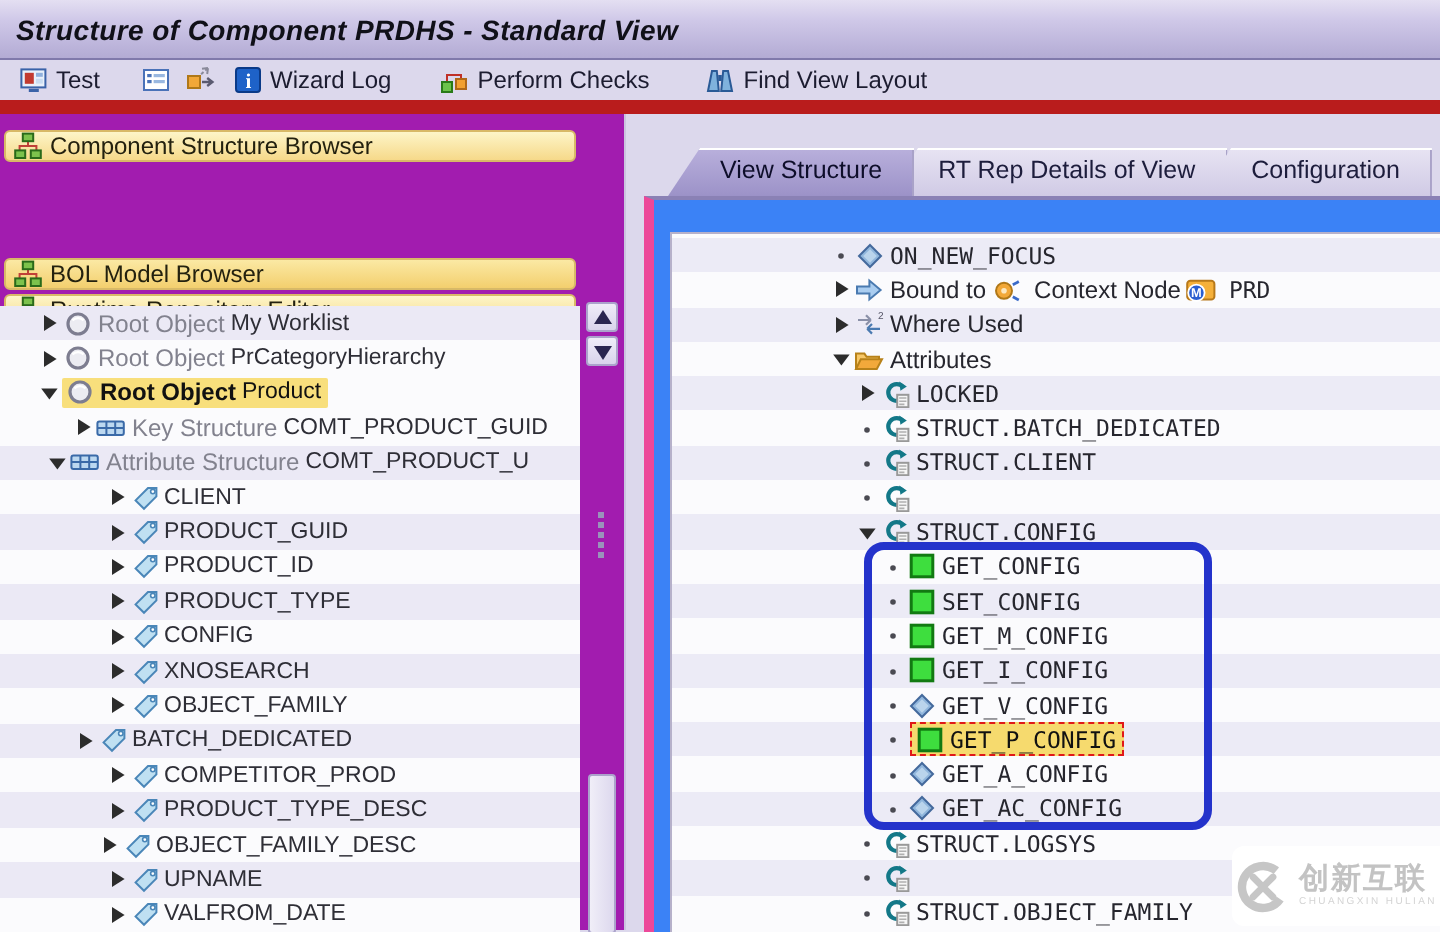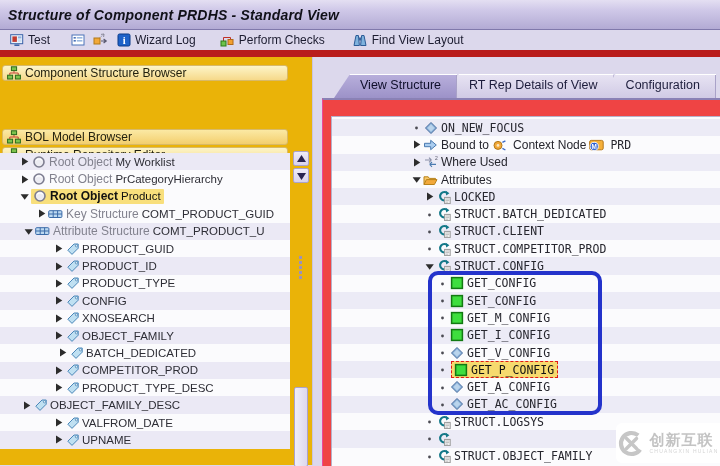--- a/index.html
+++ b/index.html
@@ -23,21 +23,21 @@
   .tbtn:nth-child(1){ margin-right:14px; }
   .tbtn:nth-child(2){ margin-right:2px; }
   .tbtn:nth-child(3){ margin-right:2px; }
   .tbtn:nth-child(4){ margin-right:18px; }
   .tbtn:nth-child(5){ margin-right:22px; }
   .ticon { display:inline-flex; width:15px; height:15px; align-items:center; justify-content:center; flex:0 0 auto; }
   .ticon svg { display:block; }
 
   
   .main { display:flex; height:408px; position:relative; }
-  .left-panel { width:312px; position:relative; background:#eab308; }
+  .left-panel { width:312px; position:relative; background:#a21caf; }
   .splitter { width:8px; background:#dcd8ec; border-left:1px solid #cac4de; }
   .right-panel { flex:1; position:relative; background:#dcd8ec; }
 
   
   .sections { padding:8px 24px 0 2px; }
   .section {
     height:16px; margin-bottom:2px; display:flex; align-items:center; gap:4px;
     background:linear-gradient(#fdf5c8, #f6d98a); border:1px solid #d8b967; border-radius:3px;
     font-size:12px; color:#23210f; padding-left:3px; cursor:default; white-space:nowrap;
   }
@@ -67,21 +67,21 @@
 
   
   .tabs { position:absolute; top:13px; left:14px; height:28px; display:flex; align-items:flex-end; z-index:3; }
   .tab { position:relative; height:24px; display:flex; align-items:center;
          padding:0 16px 2px 26px; margin-left:-14px; font-size:12.5px; color:#1d1d3c;
          clip-path:polygon(16px 0, 100% 0, 100% 100%, 0 100%);
          background:linear-gradient(#e8e4f3,#d0cae5); box-shadow:inset 0 1px 0 #fff, inset -1px 0 0 #a9a2c8; }
   .tab:first-child { margin-left:0; }
   .tab.active { background:linear-gradient(#b9b0dc,#9c92c8); color:#0e0e2a; z-index:4; }
   .tab-content { position:absolute; top:41px; left:2px; right:-1px; bottom:-1px;
-                 background:#ef4444; border-top:2px solid #8a81b5; border-left:1px solid #ec4899; }
+                 background:#3b82f6; border-top:2px solid #8a81b5; border-left:5px solid #ec4899; }
   .inner-panel { position:absolute; top:16px; left:8px; right:-2px; bottom:-2px;
                  background:#fbfbfd; border:1px solid #b6b1ca; overflow:hidden; }
   .right-tree { position:absolute; top:2px; left:0; right:0; }
   .right-tree .trow { height:17.3px; font-size:12px; color:#26262e; }
   .right-tree .trow:nth-child(odd){ background:#ecebf6; }
   .right-tree .trow:nth-child(even){ background:#fbfbfd; }
   .rlabel { margin-left:3px; color:#26262e; }
   .rmono { margin-left:3px; font-family:"DejaVu Sans Mono", monospace; font-size:11.5px; color:#26262e; }
   .particon { margin:0 3px; }
   .selmeth { display:inline-flex; align-items:center; background:#f6da6e;
@@ -295,20 +295,34 @@
             <svg width="13" height="13" viewBox="0 0 13 13">
               <polygon points="4,2.5 10.3,6.5 4,10.5" fill="#2c2c2c"></polygon>
             </svg>
           </span>
           <span class="ticon ">
             <svg width="14" height="14" viewBox="0 0 14 14">
               <path d="M1.8 8.2 L8 2 h4.2 v4.2 L6 12.4 Z" fill="#bfe0f2" stroke="#4a86b8"></path>
               <circle cx="10.4" cy="3.8" r="1.1" fill="#fff" stroke="#4a86b8" stroke-width="0.8"></circle>
             </svg>
           </span>
+          <span class="tval">CLIENT</span>
+        </div>
+        <div class="trow " style="padding-left:52px">
+          <span class="exp">
+            <svg width="13" height="13" viewBox="0 0 13 13">
+              <polygon points="4,2.5 10.3,6.5 4,10.5" fill="#2c2c2c"></polygon>
+            </svg>
+          </span>
+          <span class="ticon ">
+            <svg width="14" height="14" viewBox="0 0 14 14">
+              <path d="M1.8 8.2 L8 2 h4.2 v4.2 L6 12.4 Z" fill="#bfe0f2" stroke="#4a86b8"></path>
+              <circle cx="10.4" cy="3.8" r="1.1" fill="#fff" stroke="#4a86b8" stroke-width="0.8"></circle>
+            </svg>
+          </span>
           <span class="tval">PRODUCT_GUID</span>
         </div>
         <div class="trow " style="padding-left:52px">
           <span class="exp">
             <svg width="13" height="13" viewBox="0 0 13 13">
               <polygon points="4,2.5 10.3,6.5 4,10.5" fill="#2c2c2c"></polygon>
             </svg>
           </span>
           <span class="ticon ">
             <svg width="14" height="14" viewBox="0 0 14 14">
@@ -367,21 +381,21 @@
             </svg>
           </span>
           <span class="ticon ">
             <svg width="14" height="14" viewBox="0 0 14 14">
               <path d="M1.8 8.2 L8 2 h4.2 v4.2 L6 12.4 Z" fill="#bfe0f2" stroke="#4a86b8"></path>
               <circle cx="10.4" cy="3.8" r="1.1" fill="#fff" stroke="#4a86b8" stroke-width="0.8"></circle>
             </svg>
           </span>
           <span class="tval">OBJECT_FAMILY</span>
         </div>
-        <div class="trow " style="padding-left:56px">
+        <div class="trow " style="padding-left:36px">
           <span class="exp">
             <svg width="13" height="13" viewBox="0 0 13 13">
               <polygon points="4,2.5 10.3,6.5 4,10.5" fill="#2c2c2c"></polygon>
             </svg>
           </span>
           <span class="ticon ">
             <svg width="14" height="14" viewBox="0 0 14 14">
               <path d="M1.8 8.2 L8 2 h4.2 v4.2 L6 12.4 Z" fill="#bfe0f2" stroke="#4a86b8"></path>
               <circle cx="10.4" cy="3.8" r="1.1" fill="#fff" stroke="#4a86b8" stroke-width="0.8"></circle>
             </svg>
@@ -409,21 +423,21 @@
             </svg>
           </span>
           <span class="ticon ">
             <svg width="14" height="14" viewBox="0 0 14 14">
               <path d="M1.8 8.2 L8 2 h4.2 v4.2 L6 12.4 Z" fill="#bfe0f2" stroke="#4a86b8"></path>
               <circle cx="10.4" cy="3.8" r="1.1" fill="#fff" stroke="#4a86b8" stroke-width="0.8"></circle>
             </svg>
           </span>
           <span class="tval">PRODUCT_TYPE_DESC</span>
         </div>
-        <div class="trow " style="padding-left:20px">
+        <div class="trow " style="padding-left:48px">
           <span class="exp">
             <svg width="13" height="13" viewBox="0 0 13 13">
               <polygon points="4,2.5 10.3,6.5 4,10.5" fill="#2c2c2c"></polygon>
             </svg>
           </span>
           <span class="ticon ">
             <svg width="14" height="14" viewBox="0 0 14 14">
               <path d="M1.8 8.2 L8 2 h4.2 v4.2 L6 12.4 Z" fill="#bfe0f2" stroke="#4a86b8"></path>
               <circle cx="10.4" cy="3.8" r="1.1" fill="#fff" stroke="#4a86b8" stroke-width="0.8"></circle>
             </svg>
@@ -435,35 +449,35 @@
             <svg width="13" height="13" viewBox="0 0 13 13">
               <polygon points="4,2.5 10.3,6.5 4,10.5" fill="#2c2c2c"></polygon>
             </svg>
           </span>
           <span class="ticon ">
             <svg width="14" height="14" viewBox="0 0 14 14">
               <path d="M1.8 8.2 L8 2 h4.2 v4.2 L6 12.4 Z" fill="#bfe0f2" stroke="#4a86b8"></path>
               <circle cx="10.4" cy="3.8" r="1.1" fill="#fff" stroke="#4a86b8" stroke-width="0.8"></circle>
             </svg>
           </span>
+          <span class="tval">UPNAME</span>
+        </div>
+        <div class="trow " style="padding-left:52px">
+          <span class="exp">
+            <svg width="13" height="13" viewBox="0 0 13 13">
+              <polygon points="4,2.5 10.3,6.5 4,10.5" fill="#2c2c2c"></polygon>
+            </svg>
+          </span>
+          <span class="ticon ">
+            <svg width="14" height="14" viewBox="0 0 14 14">
+              <path d="M1.8 8.2 L8 2 h4.2 v4.2 L6 12.4 Z" fill="#bfe0f2" stroke="#4a86b8"></path>
+              <circle cx="10.4" cy="3.8" r="1.1" fill="#fff" stroke="#4a86b8" stroke-width="0.8"></circle>
+            </svg>
+          </span>
           <span class="tval">VALFROM_DATE</span>
-        </div>
-        <div class="trow " style="padding-left:52px">
-          <span class="exp">
-            <svg width="13" height="13" viewBox="0 0 13 13">
-              <polygon points="4,2.5 10.3,6.5 4,10.5" fill="#2c2c2c"></polygon>
-            </svg>
-          </span>
-          <span class="ticon ">
-            <svg width="14" height="14" viewBox="0 0 14 14">
-              <path d="M1.8 8.2 L8 2 h4.2 v4.2 L6 12.4 Z" fill="#bfe0f2" stroke="#4a86b8"></path>
-              <circle cx="10.4" cy="3.8" r="1.1" fill="#fff" stroke="#4a86b8" stroke-width="0.8"></circle>
-            </svg>
-          </span>
-          <span class="tval">UPNAME</span>
         </div>
       </div>
     <div class="left-scroll">
       <div class="sbtn">
         <svg width="9" height="8" viewBox="0 0 9 8">
             <polygon points="4.5,0 9,7 0,7" fill="#2a2550"></polygon>
           </svg>
       </div>
       <div class="sbtn">
         <svg width="9" height="8" viewBox="0 0 9 8">
@@ -625,21 +639,20 @@
                 </svg>
               </span>
               <span class="ticon ">
                 <svg width="14" height="14" viewBox="0 0 14 14">
                   <path d="M10.6 3.6 A4.2 4.2 0 1 0 11.3 7.6" fill="none" stroke="#137888" stroke-width="2.1"></path>
                   <path d="M8.6 0.8 L12.4 3.2 L9.2 5.4 Z" fill="#137888"></path>
                   <rect x="7.6" y="7.4" width="5.6" height="6.2" fill="#f6f6f6" stroke="#999"></rect>
                   <path d="M8.6 9 h3.6 M8.6 10.6 h3.6 M8.6 12.2 h2.6" stroke="#b0b0b0" stroke-width="0.8"></path>
                 </svg>
               </span>
-              <span class="rmono">STRUCT.COMPETITOR_PROD</span>
             </div>
             <div class="trow" style="padding-left:91px">
               <span class="exp">
                 <svg width="13" height="13" viewBox="0 0 13 13">
                   <polygon points="2.6,4.2 10.8,4.2 6.7,9.8" fill="#2c2c2c"></polygon>
                 </svg>
               </span>
               <span class="ticon ">
                 <svg width="14" height="14" viewBox="0 0 14 14">
                   <path d="M10.6 3.6 A4.2 4.2 0 1 0 11.3 7.6" fill="none" stroke="#137888" stroke-width="2.1"></path>

